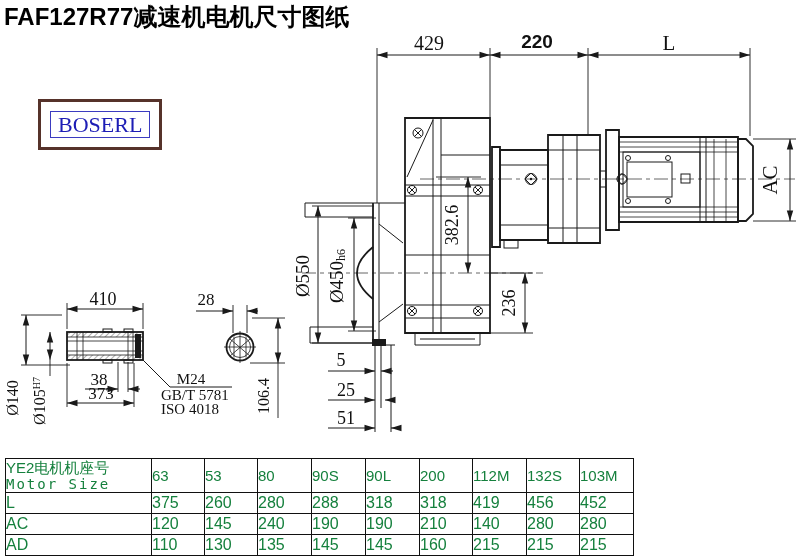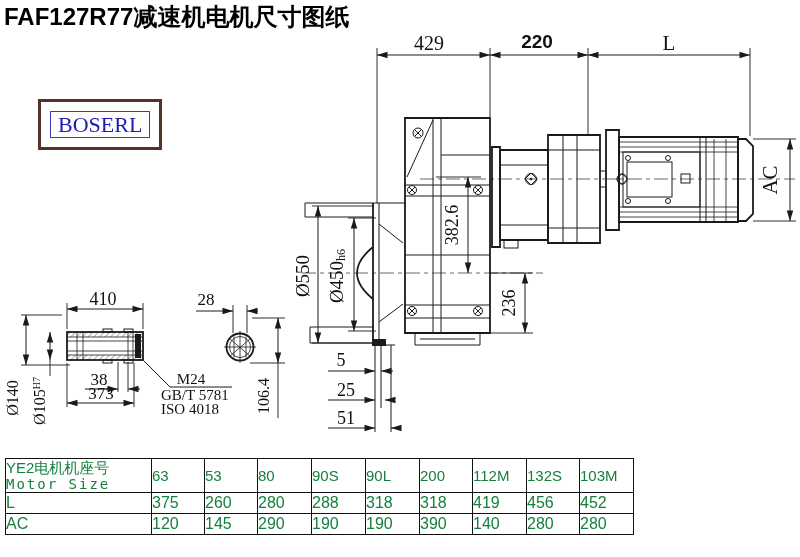--- a/index.html
+++ b/index.html
@@ -253,23 +253,35 @@
       <td>318</td>
       <td>318</td>
       <td>419</td>
       <td>456</td>
       <td>452</td>
     </tr>
     <tr class="data">
       <td>AC</td>
       <td>120</td>
       <td>145</td>
-      <td>290</td>
+      <td>240</td>
       <td>190</td>
       <td>190</td>
-      <td>390</td>
+      <td>210</td>
       <td>140</td>
       <td>280</td>
       <td>280</td>
     </tr>
+    <tr class="data">
+      <td>AD</td>
+      <td>110</td>
+      <td>130</td>
+      <td>135</td>
+      <td>145</td>
+      <td>145</td>
+      <td>160</td>
+      <td>215</td>
+      <td>215</td>
+      <td>215</td>
+    </tr>
   </tbody>
     </table>
 </div>
 
 </body></html>

